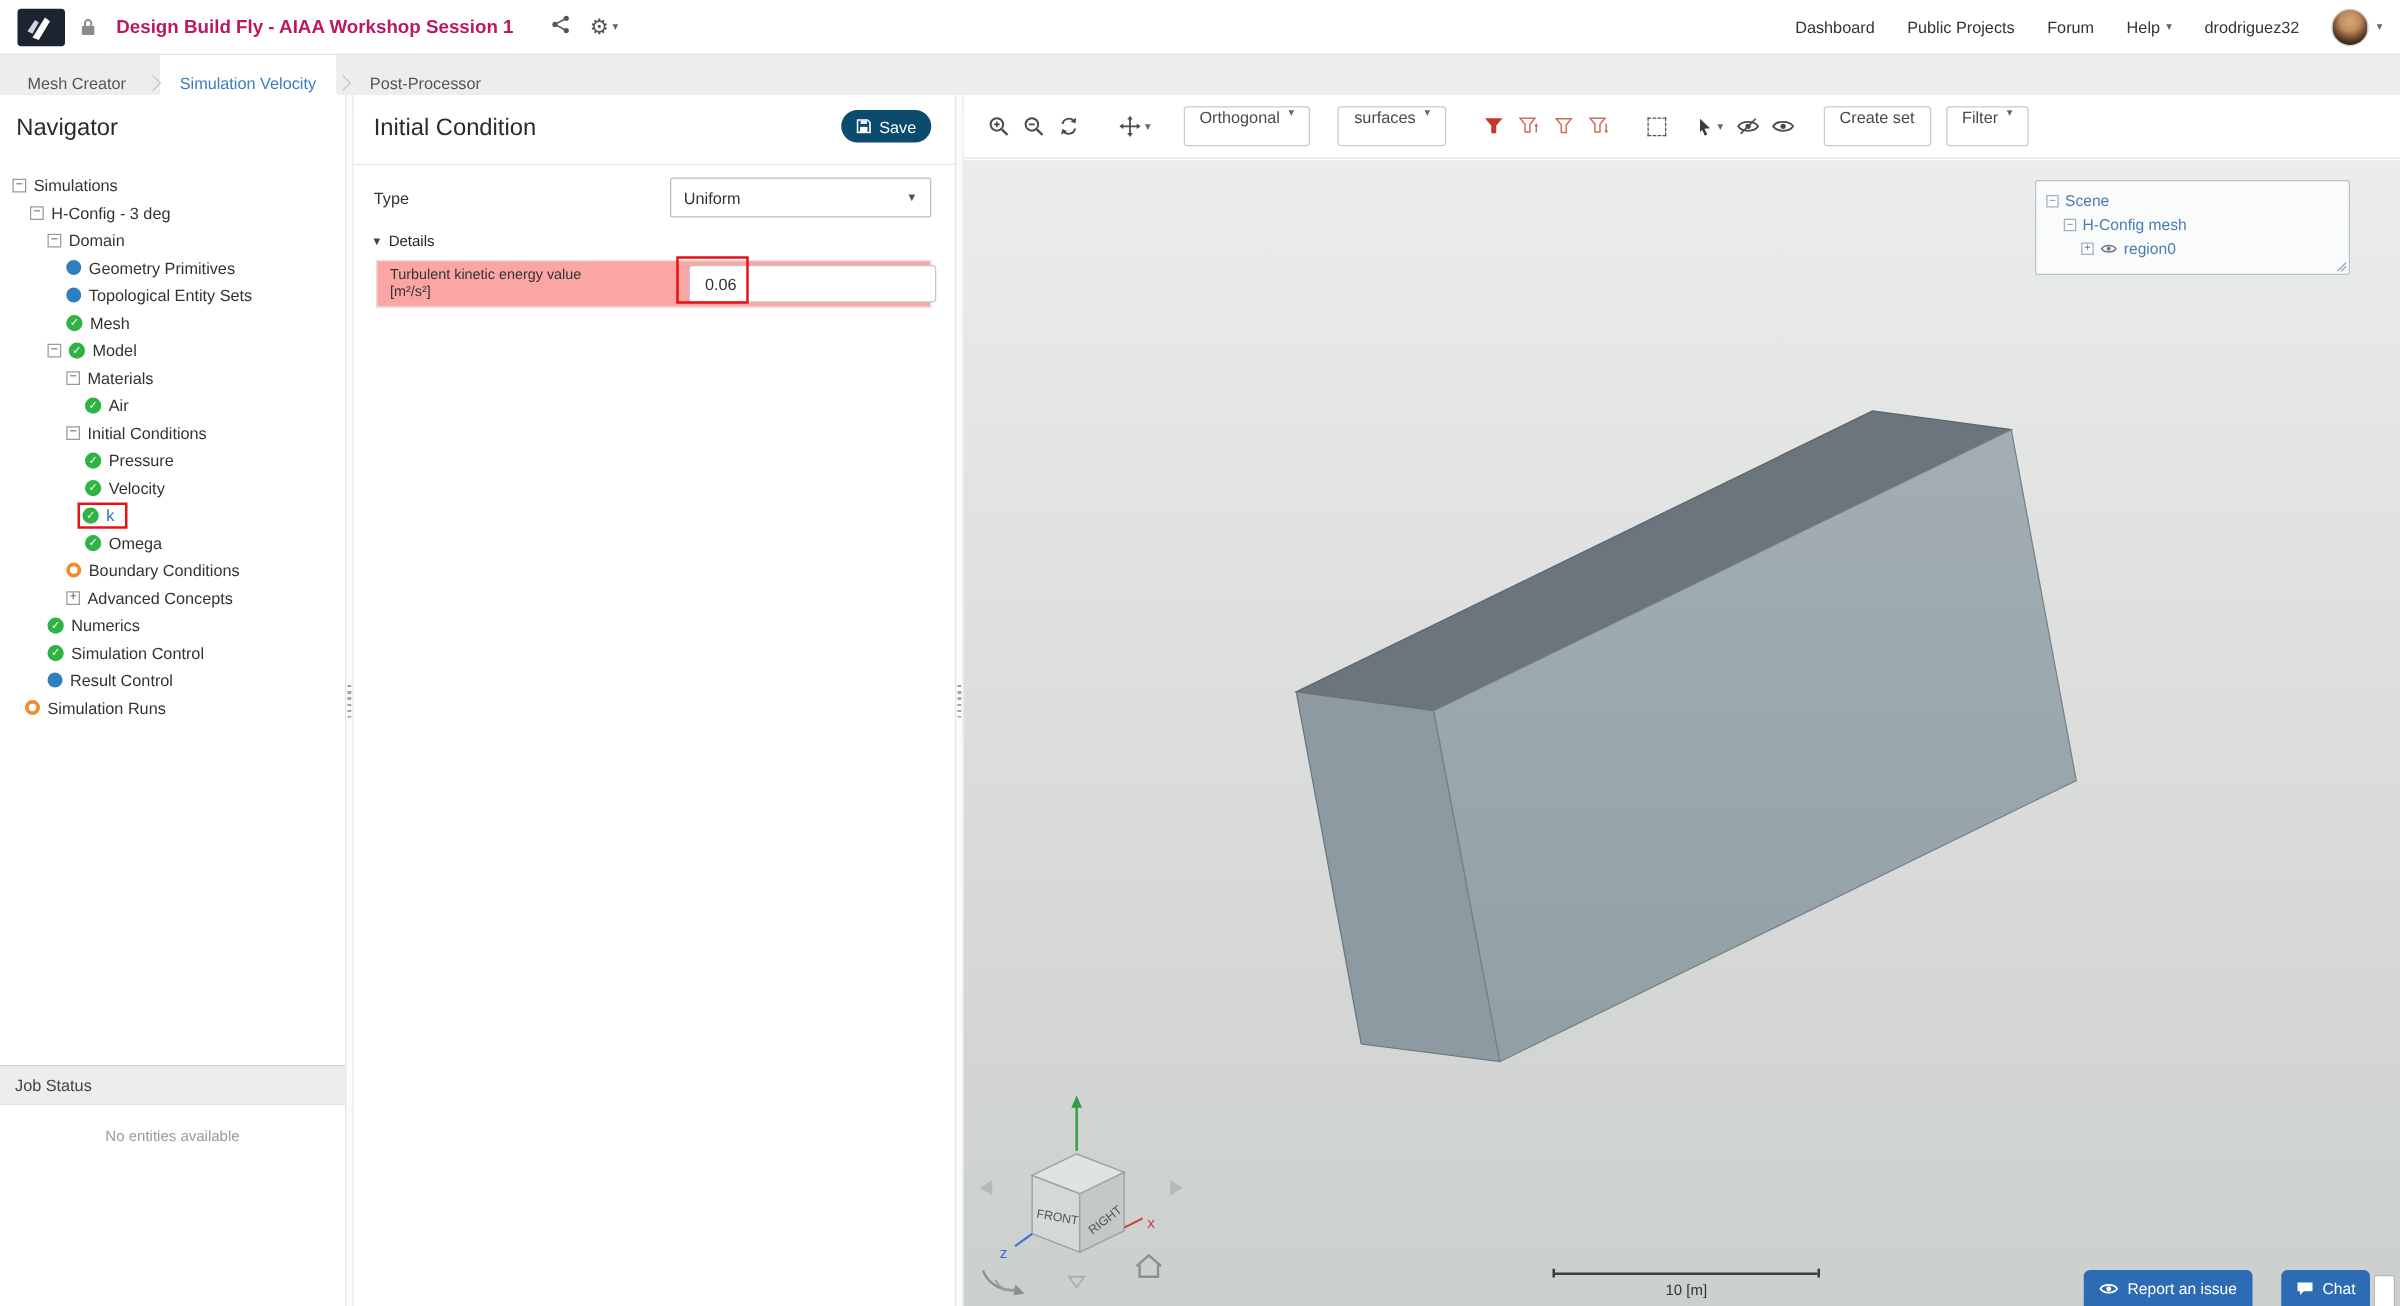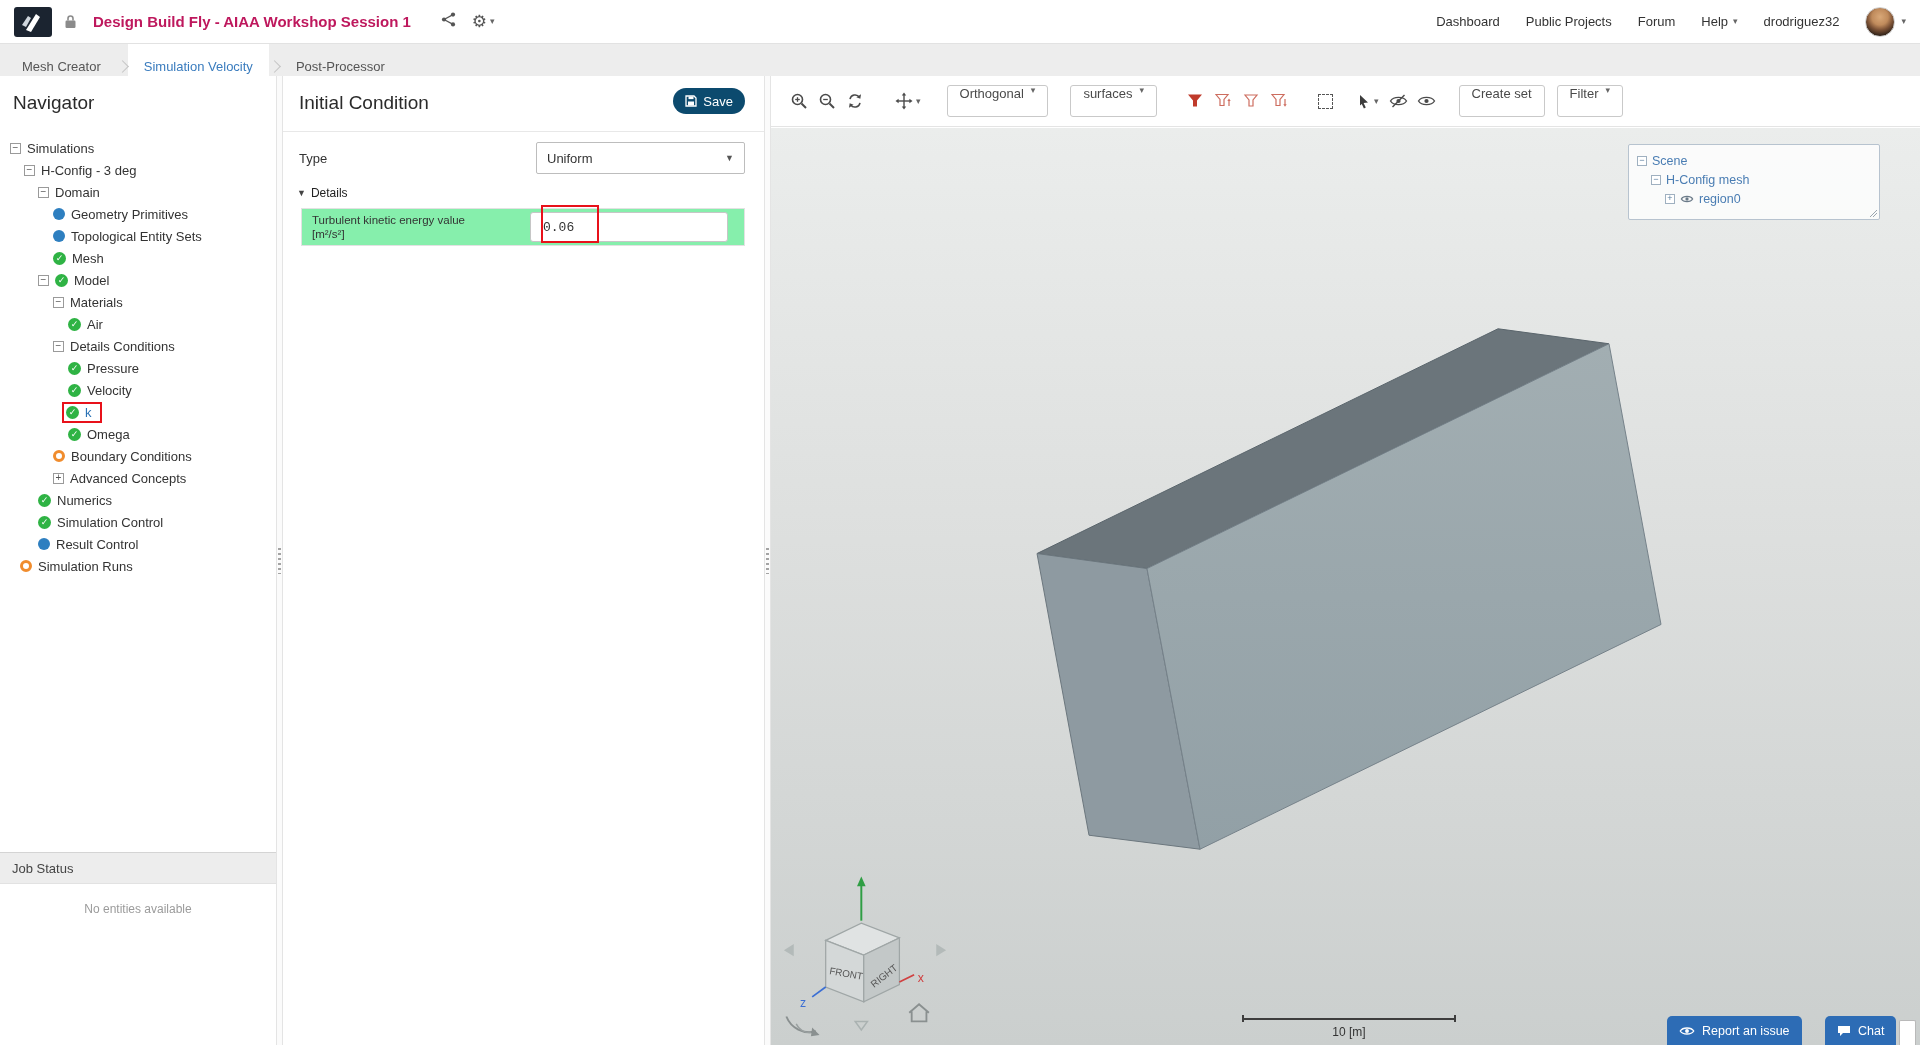--- a/index.html
+++ b/index.html
@@ -63,24 +63,24 @@
   .savebtn{position:absolute;right:19px;top:12px;height:26px;background:#0c4a6e;border:none;border-radius:13px;
     color:#fff;font-size:13px;display:flex;align-items:center;gap:6px;padding:0 12px;cursor:pointer;}
   .typelabel{position:absolute;left:16px;top:75px;font-size:13px;color:#333;}
   .typesel{position:absolute;right:19px;top:66px;width:209px;height:32px;border:1px solid #bdbdbd;border-radius:2px;
     background:#fff;display:flex;align-items:center;padding:0 10px;cursor:pointer;}
   .typesel .val{flex:1;font-size:13px;color:#333;}
   .selcaret{font-size:9px;color:#555;}
   .details{position:absolute;left:14px;top:110px;display:flex;align-items:center;gap:5px;cursor:pointer;}
   .dtri{font-size:9px;color:#444;}
   .dlabel{font-size:12px;color:#222;}
-  .frow{position:absolute;left:18px;right:19px;top:132px;height:38px;border:1px solid #e2e2e2;background:#86efac;}
+  .frow{position:absolute;left:18px;right:19px;top:132px;height:38px;border:1px solid #e2e2e2;background:#fca5a5;}
   .flabel{position:absolute;left:10px;top:4px;font-size:11.5px;line-height:14px;color:#333;}
-  .finput{position:absolute;left:228px;top:3px;width:198px;height:30px;border:1px solid #c6c6c6;border-radius:3px;
-    font-size:13px;padding:0 0 0 12px;color:#333;font-family:Liberation Mono, monospace;background:#fff;}
+  .finput{position:absolute;left:249px;top:3px;width:198px;height:30px;border:1px solid #c6c6c6;border-radius:3px;
+    font-size:13px;padding:0 0 0 12px;color:#333;font-family:Liberation Sans, sans-serif;background:#fff;}
   .fannot{position:absolute;left:258px;top:129px;width:58px;height:38px;border:2px solid #e8111a;pointer-events:none;z-index:3;}
 
   
   .viewer{position:absolute;top:76px;left:771px;right:0;bottom:0;background:#fff;}
   .vtoolbar{position:absolute;top:0;left:0;right:0;height:51px;background:#fff;border-bottom:1px solid #e4e4e4;
     display:flex;align-items:center;padding-left:14px;}
   .vtb-icon{width:28px;height:30px;display:flex;align-items:center;justify-content:center;cursor:pointer;flex:none;}
   .vbtn{height:32px;border:1px solid #c9c9c9;border-radius:3px;background:#fff;color:#4a4a4a;font-size:13px;
     display:flex;gap:7px;padding:0 12px;cursor:pointer;flex:none;white-space:nowrap;}
   .spacer26{width:26px;flex:none;} .spacer22{width:22px;flex:none;} .spacer24{width:24px;flex:none;}
@@ -212,21 +212,21 @@
     <div class="trow" style="padding-left:53px">
       <span class="texp">−</span>
       <span class="tlabel">Materials</span>
     </div>
     <div class="trow" style="padding-left:68px">
       <span class="tchk">✓</span>
       <span class="tlabel">Air</span>
     </div>
     <div class="trow" style="padding-left:53px">
       <span class="texp">−</span>
-      <span class="tlabel">Details Conditions</span>
+      <span class="tlabel">Initial Conditions</span>
     </div>
     <div class="trow" style="padding-left:68px">
       <span class="tchk">✓</span>
       <span class="tlabel">Pressure</span>
     </div>
     <div class="trow" style="padding-left:68px">
       <span class="tchk">✓</span>
       <span class="tlabel">Velocity</span>
     </div>
     <div class="trow" style="padding-left:66px">

